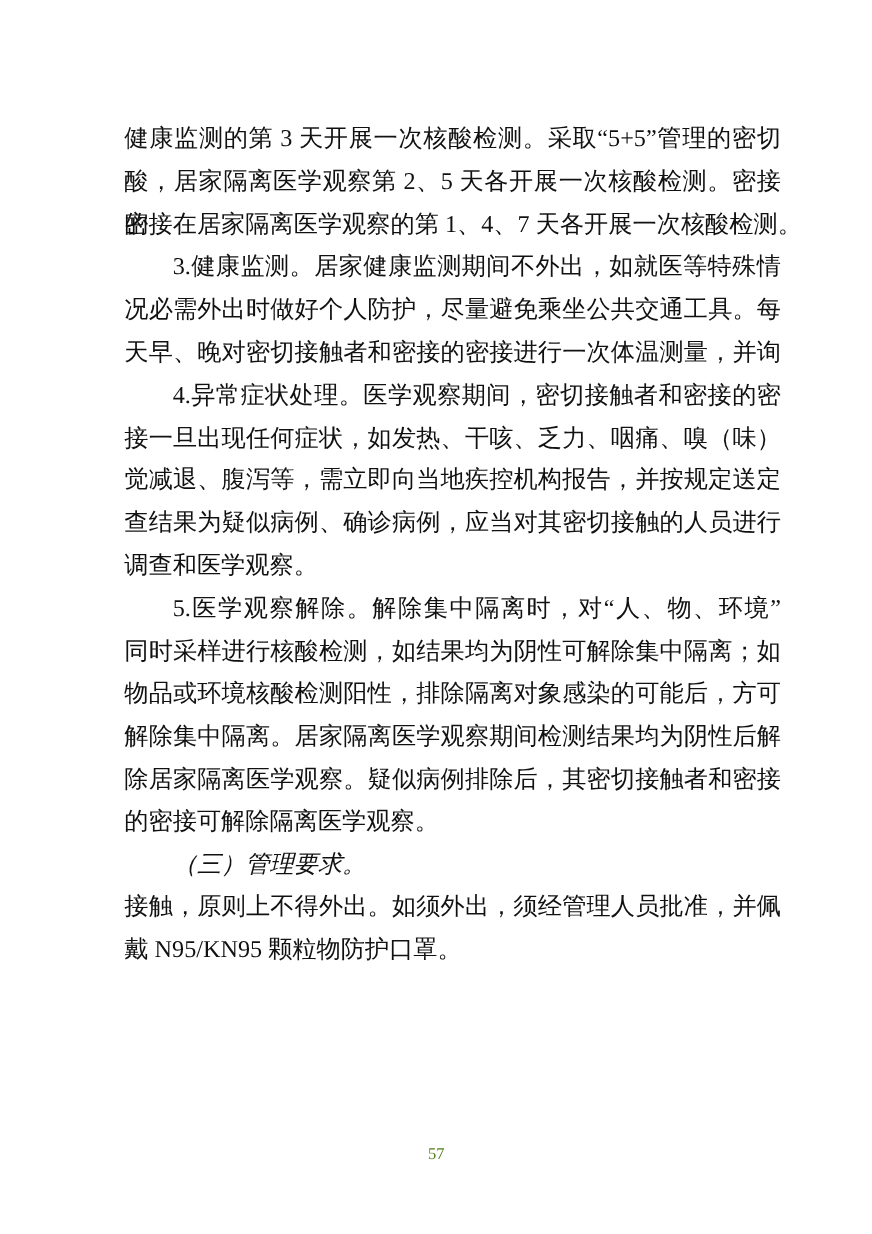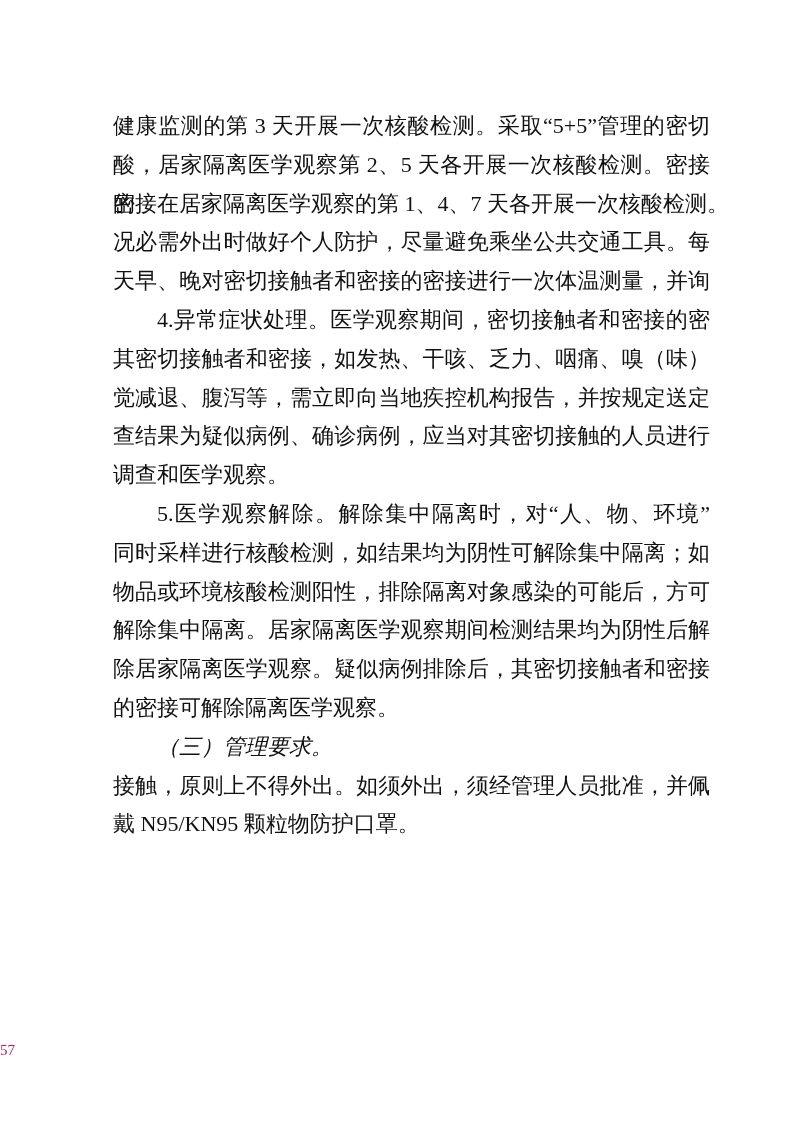--- a/index.html
+++ b/index.html
@@ -40,38 +40,40 @@
   }
   .line.heading {
     font-weight: normal;
     font-style: italic;
   }
   .page-number {
     position: absolute;
     top: 1041px;
     left: 0;
     right: 0;
+    text-align: center;
     font-size: 15px;
     line-height: 18px;
     font-family: "Liberation Serif", "DejaVu Serif", serif;
-    color: #be185d;
+    color: #4d7c0f;
   }
 </style>
 </head>
 <body>
 
 <div class="page">
   <div class="content" id="content">
       <div class="line fill">健康监测的第 3 天开展一次核酸检测。采取“5+5”管理的密切</div>
       <div class="line fill">酸，居家隔离医学观察第 2、5 天各开展一次核酸检测。密接的</div>
       <div class="line">密接在居家隔离医学观察的第 1、4、7 天各开展一次核酸检测。</div>
+      <div class="line indent fill">3.健康监测。居家健康监测期间不外出，如就医等特殊情</div>
       <div class="line fill">况必需外出时做好个人防护，尽量避免乘坐公共交通工具。每</div>
       <div class="line fill">天早、晚对密切接触者和密接的密接进行一次体温测量，并询</div>
       <div class="line indent fill">4.异常症状处理。医学观察期间，密切接触者和密接的密</div>
-      <div class="line fill">其密切接触者和密接，如发热、干咳、乏力、咽痛、嗅（味）</div>
+      <div class="line fill">接一旦出现任何症状，如发热、干咳、乏力、咽痛、嗅（味）</div>
       <div class="line fill">觉减退、腹泻等，需立即向当地疾控机构报告，并按规定送定</div>
       <div class="line fill">查结果为疑似病例、确诊病例，应当对其密切接触的人员进行</div>
       <div class="line">调查和医学观察。</div>
       <div class="line indent fill">5.医学观察解除。解除集中隔离时，对“人、物、环境”</div>
       <div class="line fill">同时采样进行核酸检测，如结果均为阴性可解除集中隔离；如</div>
       <div class="line fill">物品或环境核酸检测阳性，排除隔离对象感染的可能后，方可</div>
       <div class="line fill">解除集中隔离。居家隔离医学观察期间检测结果均为阴性后解</div>
       <div class="line fill">除居家隔离医学观察。疑似病例排除后，其密切接触者和密接</div>
       <div class="line">的密接可解除隔离医学观察。</div>
       <div class="line heading indent">（三）管理要求。</div>

